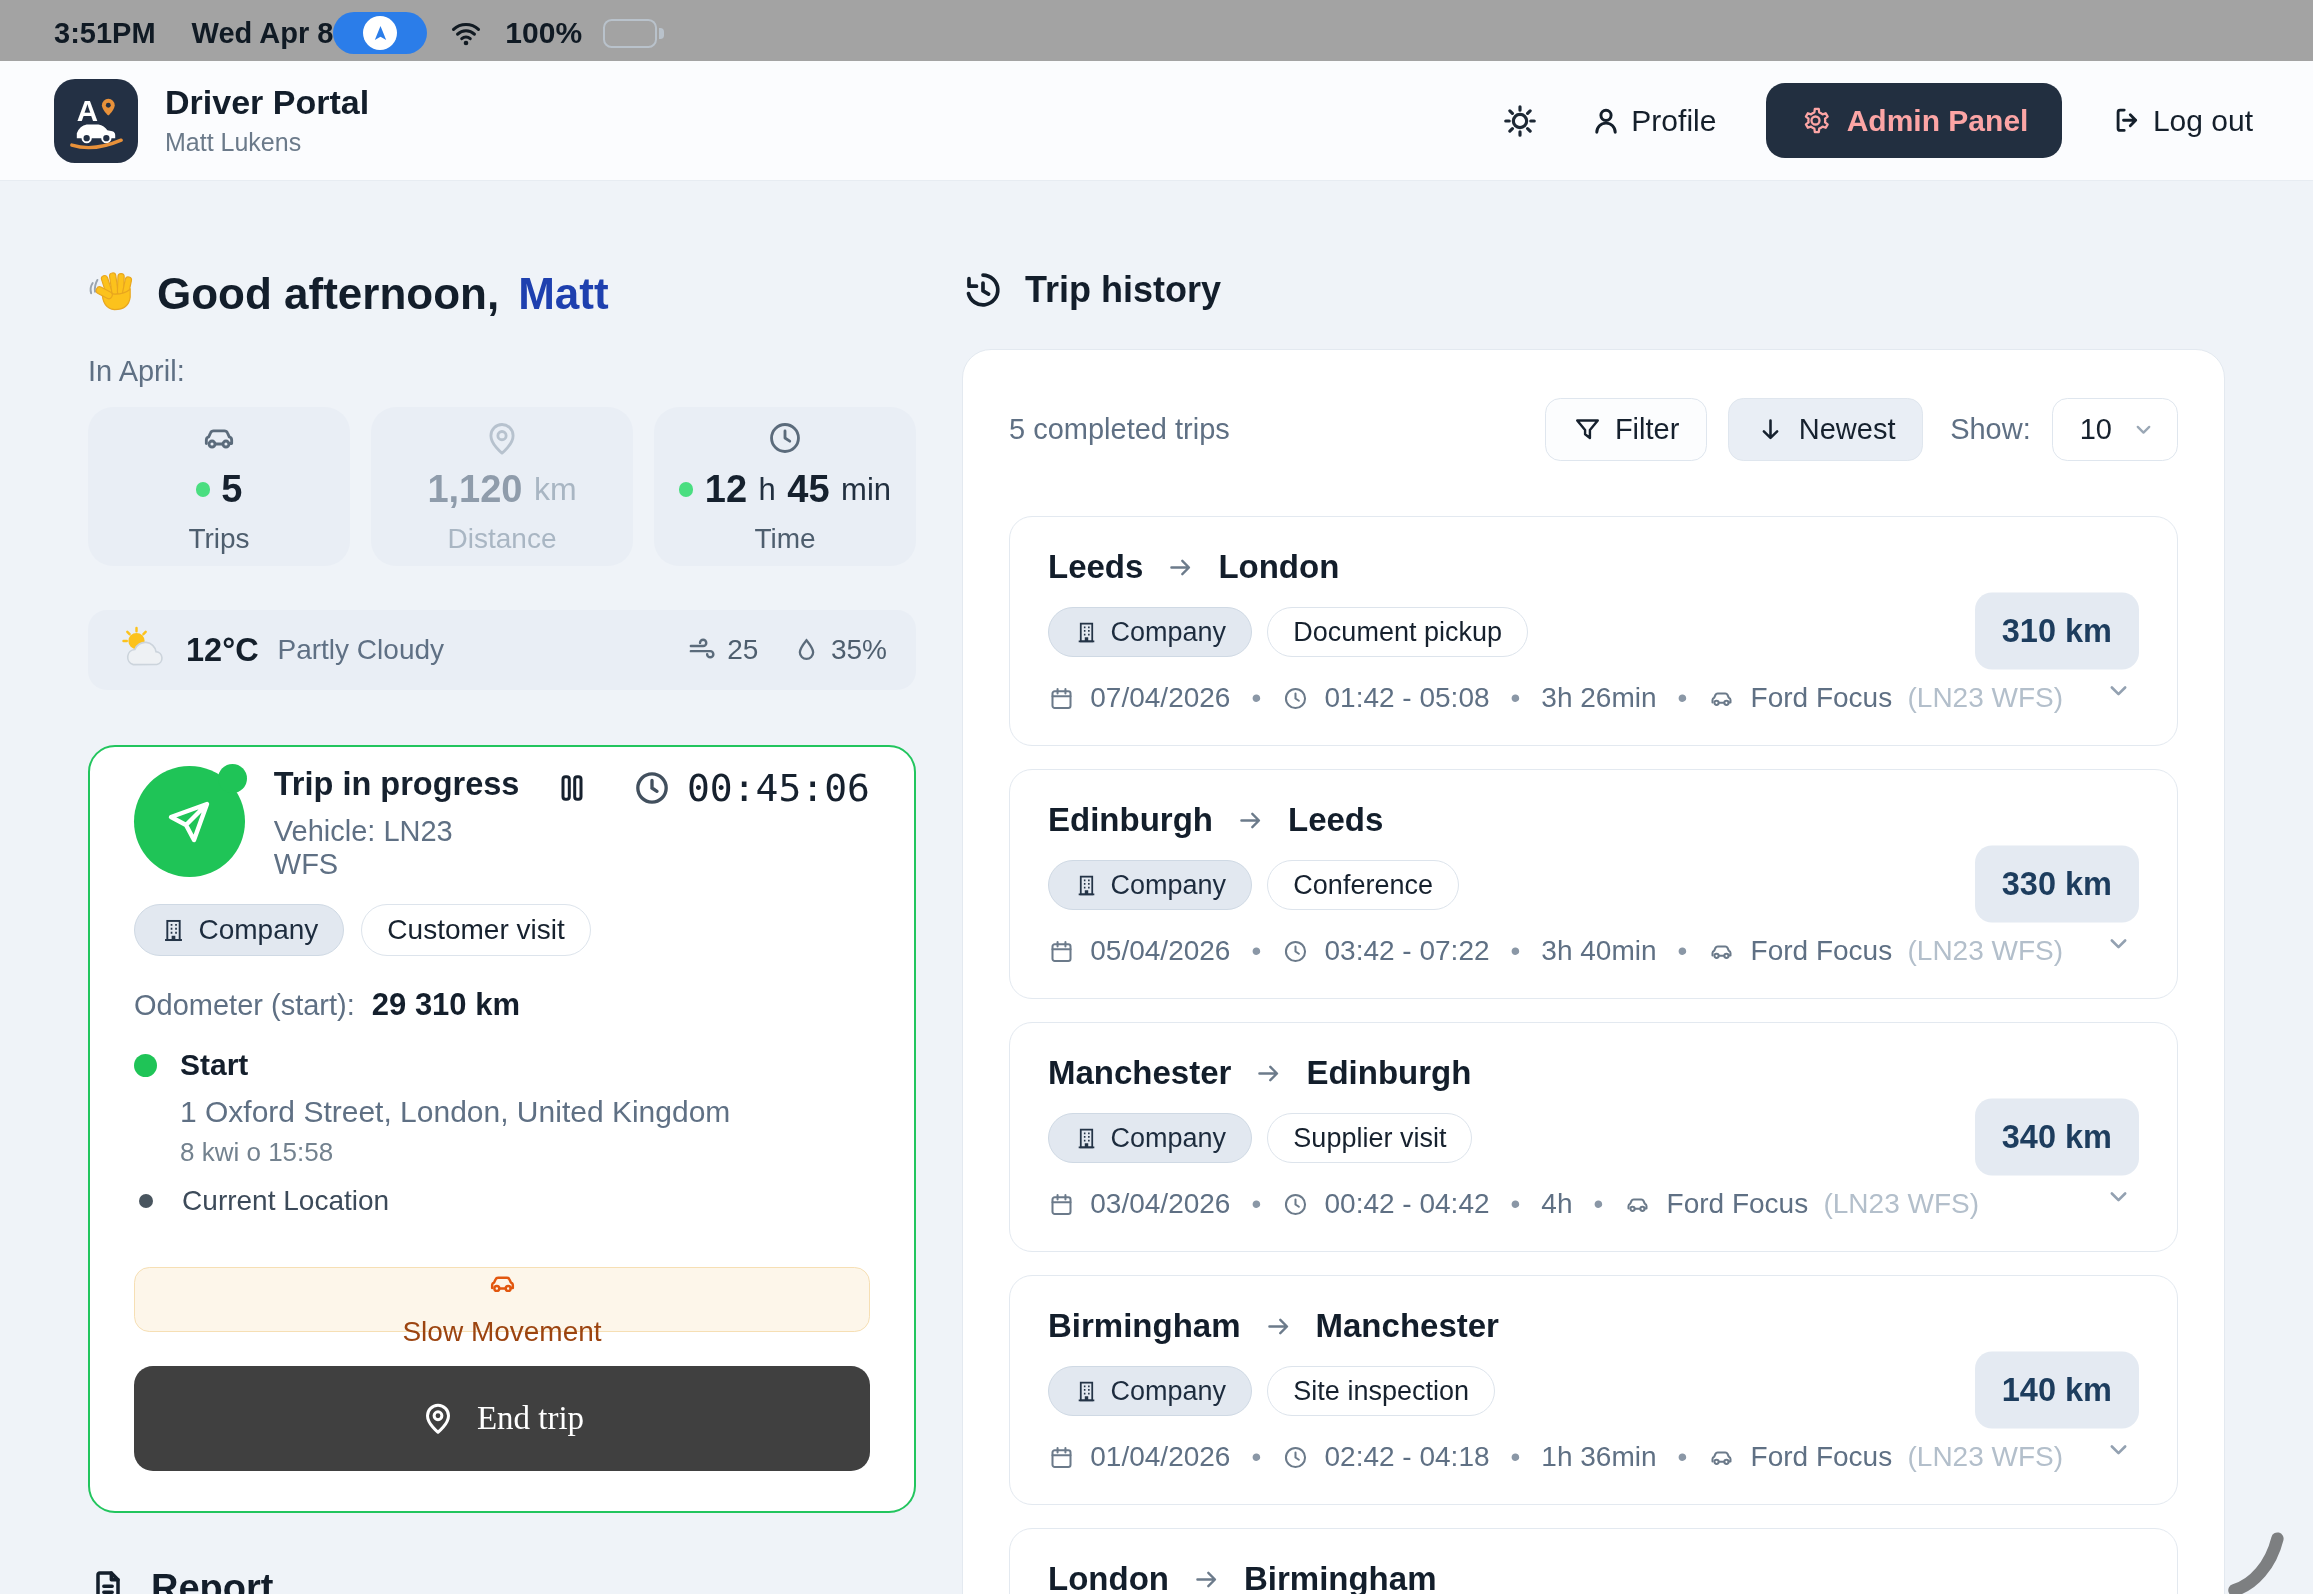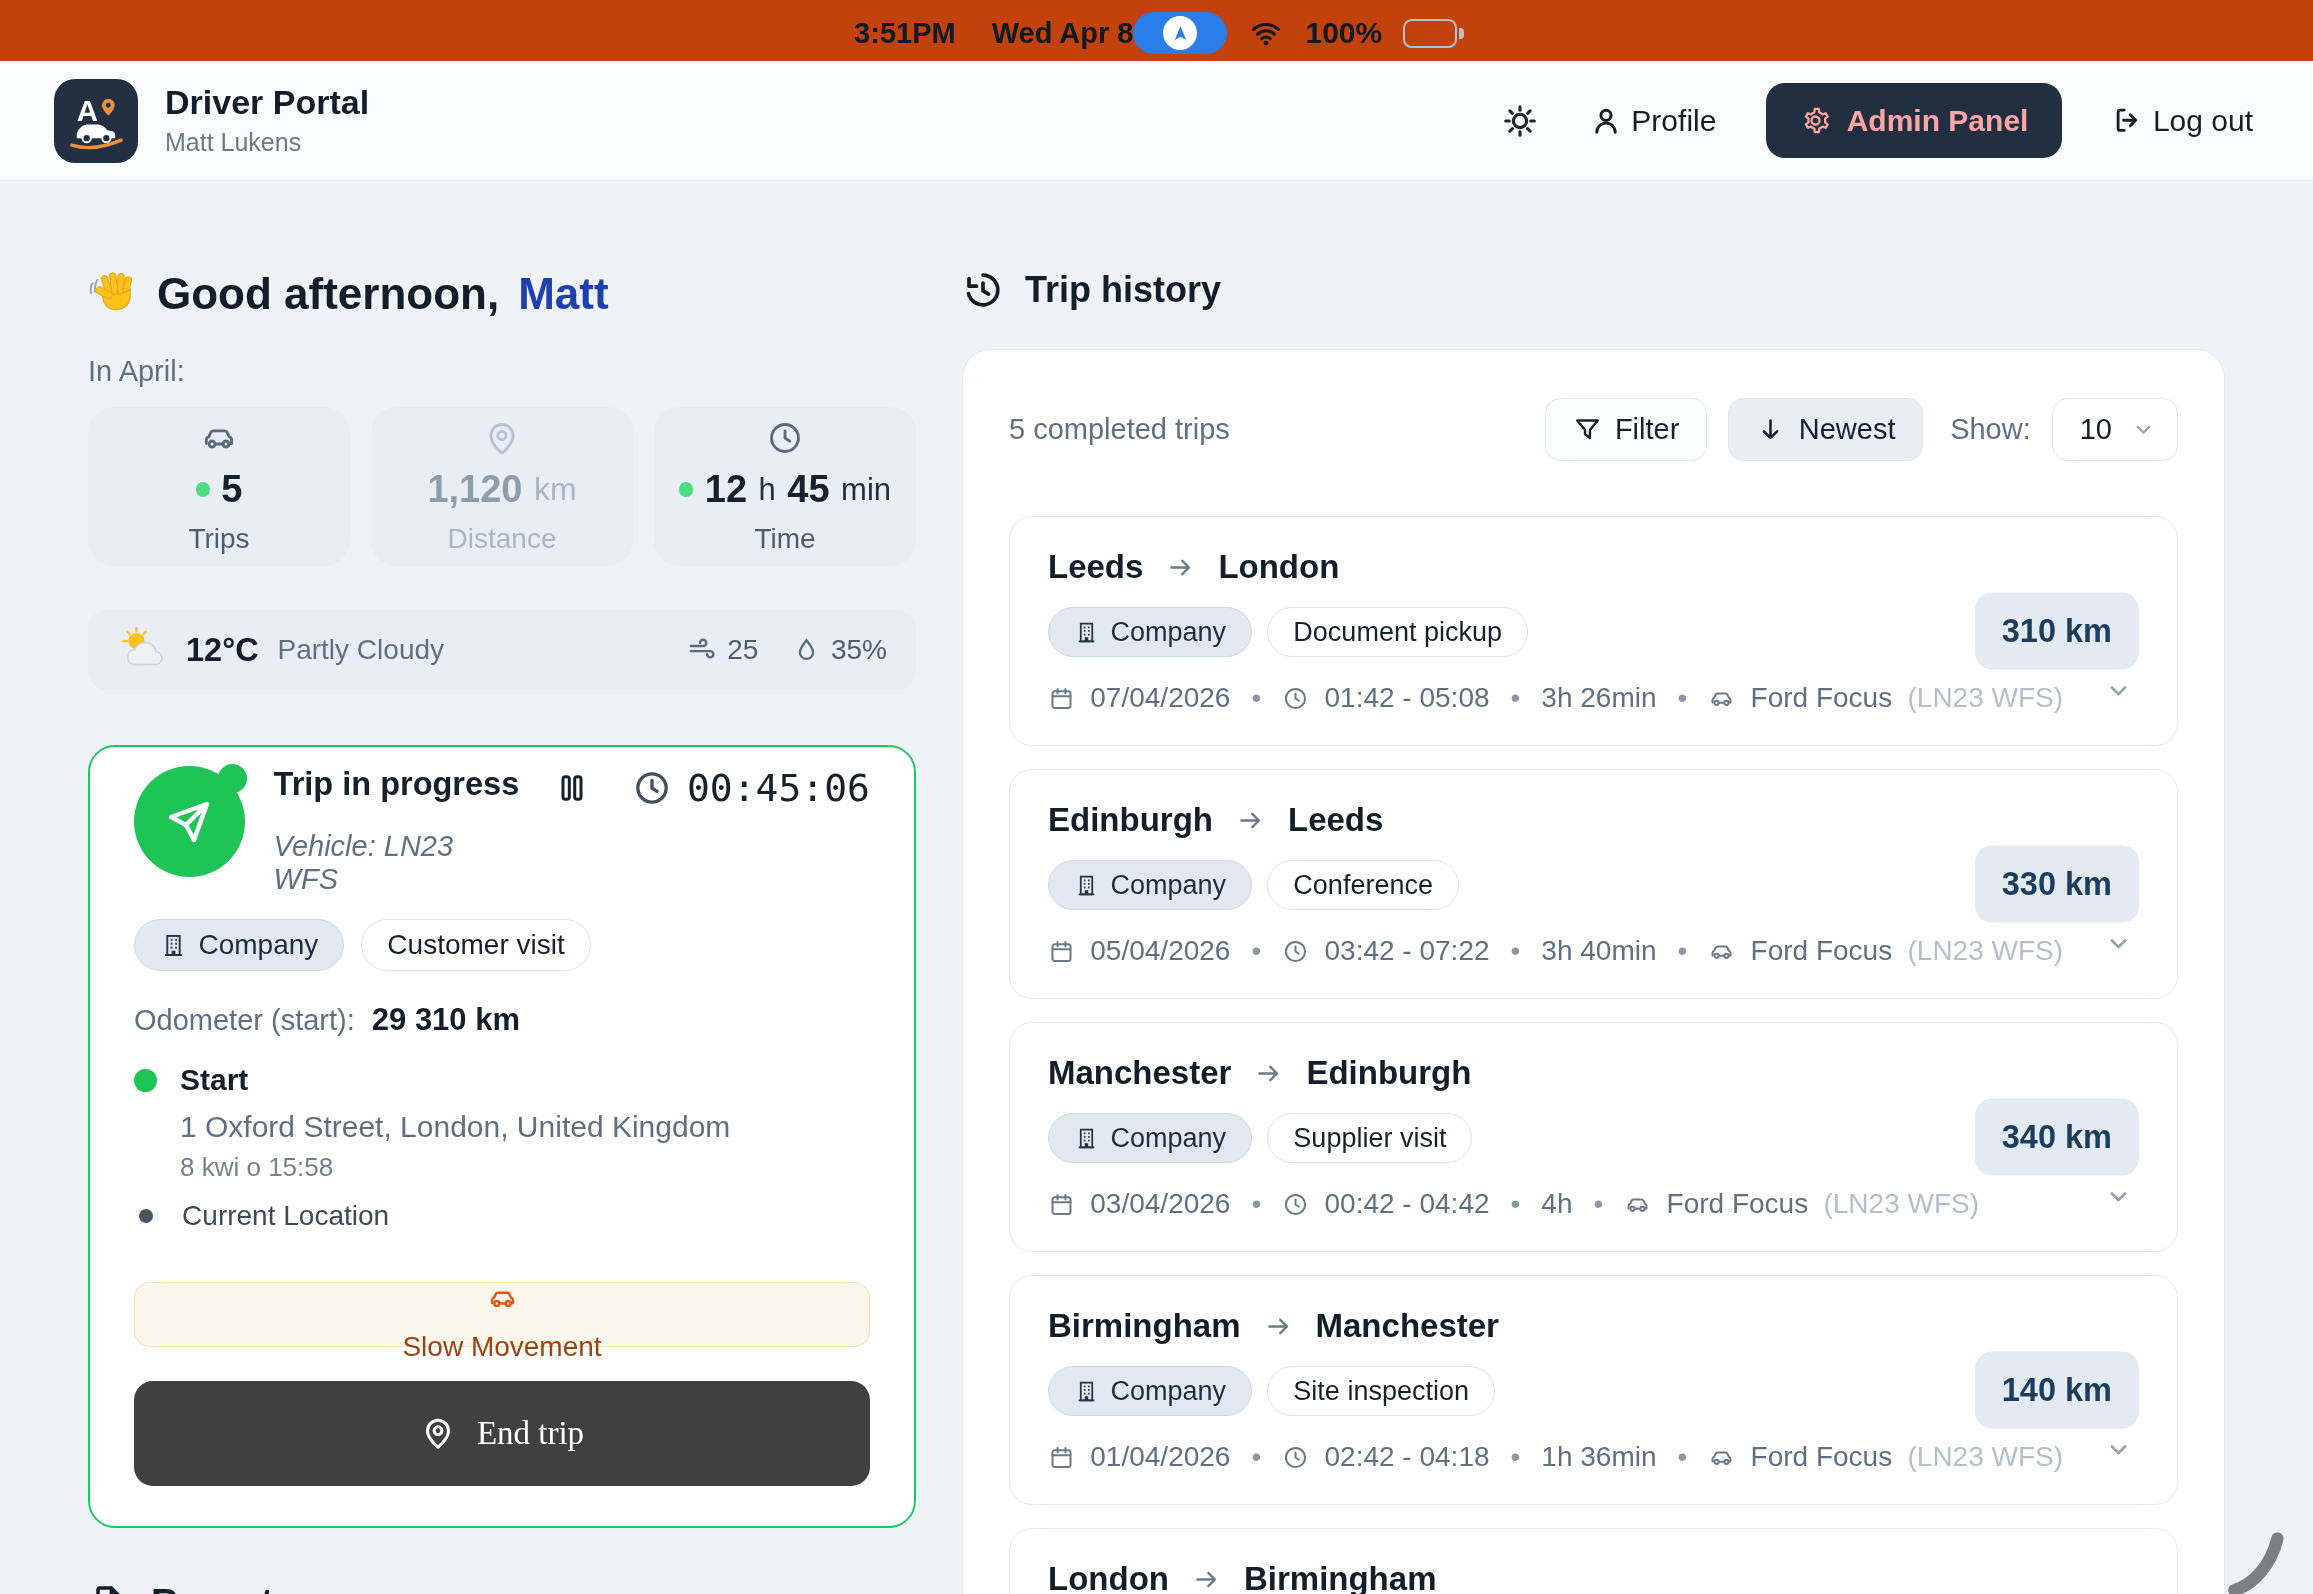--- a/index.html
+++ b/index.html
@@ -7,22 +7,22 @@
     width:2313px;height:1594px;
     background:#eff3f8;
     font-family:"Liberation Sans",sans-serif;
     color:#16212e;
     position:relative;
   }
   svg{flex:none;display:block;}
 
   
   .status-bar{
-    height:61px;background:#c2410c;
-    display:flex;align-items:center;justify-content:center;
+    height:61px;background:#a3a3a3;
+    display:flex;align-items:center;justify-content:flex-start;
     padding:5.7px 50px 0 54px;box-sizing:border-box;
   }
   .status-left{display:flex;gap:36px;font-size:29px;font-weight:700;color:#101a24;}
   .status-right{display:flex;align-items:center;gap:21px;}
   .loc-pill{width:94px;height:42px;border-radius:23px;background:#2b7de9;display:flex;align-items:center;justify-content:center;}
   .loc-pill .loc-circle{width:34px;height:34px;border-radius:50%;background:#fff;display:flex;align-items:center;justify-content:center;}
   .wifi{color:#111a22;}
   .battery-pct{font-size:30px;font-weight:700;color:#101a24;}
   .battery{width:54px;height:29px;border:2.9px solid #b9c2cb;border-radius:8.6px;padding:2.9px;box-sizing:border-box;position:relative;margin-right:5.7px;}
   .battery .fill{width:100%;height:100%;background:#0b0f13;border-radius:3.8px;}
@@ -69,21 +69,21 @@
   .weather-metrics{margin-left:auto;display:flex;align-items:center;gap:34px;color:#46566626;}
   .metric{display:flex;align-items:center;gap:9.6px;font-size:28px;color:#4e5e6e;}
   .metric svg{color:#5b6b7b;}
 
   
   .trip-card{margin-top:55px;background:#fff;border:2.9px solid #22c55e;border-radius:27px;padding:19px 44px 40px;box-sizing:border-box;}
   .trip-top{display:flex;align-items:flex-start;gap:29px;margin-top:0;}
   .nav-circle{width:111px;height:111px;border-radius:50%;background:#1fc457;display:flex;align-items:center;justify-content:center;position:relative;color:#fff;}
   .nav-circle:after{content:"";position:absolute;top:-1.9px;right:-1.9px;width:29px;height:29px;border-radius:50%;background:#1fc457;}
   .trip-title{font-size:32.5px;font-weight:600;color:#16212e;}
-  .trip-vehicle{font-size:29px;color:#5f7084;margin-top:27px;font-style:italic;}
+  .trip-vehicle{font-size:29px;color:#5f7084;margin-top:12px;}
   .trip-top-right{margin-left:auto;display:flex;align-items:center;gap:42px;}
   .pause-btn{background:none;border:none;color:#16212e;padding:0;}
   .timer{display:flex;align-items:center;gap:15.3px;font-family:"DejaVu Sans Mono",monospace;font-size:38px;color:#16212e;}
   .timer svg{color:#42505e;}
   .badges-row{margin-top:23px;display:flex;gap:17px;}
   .badge{height:52px;border-radius:27px;display:inline-flex;align-items:center;gap:11.5px;padding:0 25px;font-size:28px;box-sizing:border-box;}
   .badge-company{background:#e2e8f0;border:1.9px solid #cfd9e4;color:#1d2c3e;font-weight:500;}
   .badge-company svg{color:#243447;}
   .badge-outline{background:#fff;border:1.9px solid #dde4ec;color:#16212e;}
   .odo-row{margin-top:31px;display:flex;align-items:baseline;gap:17px;font-size:29px;color:#5f7084;}

